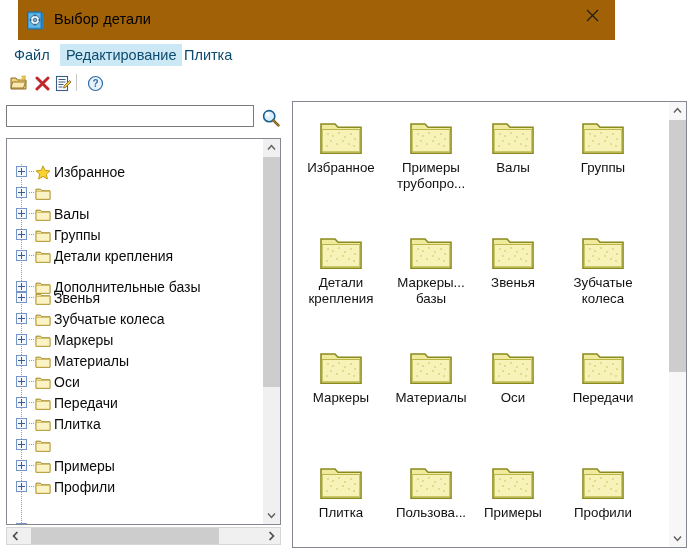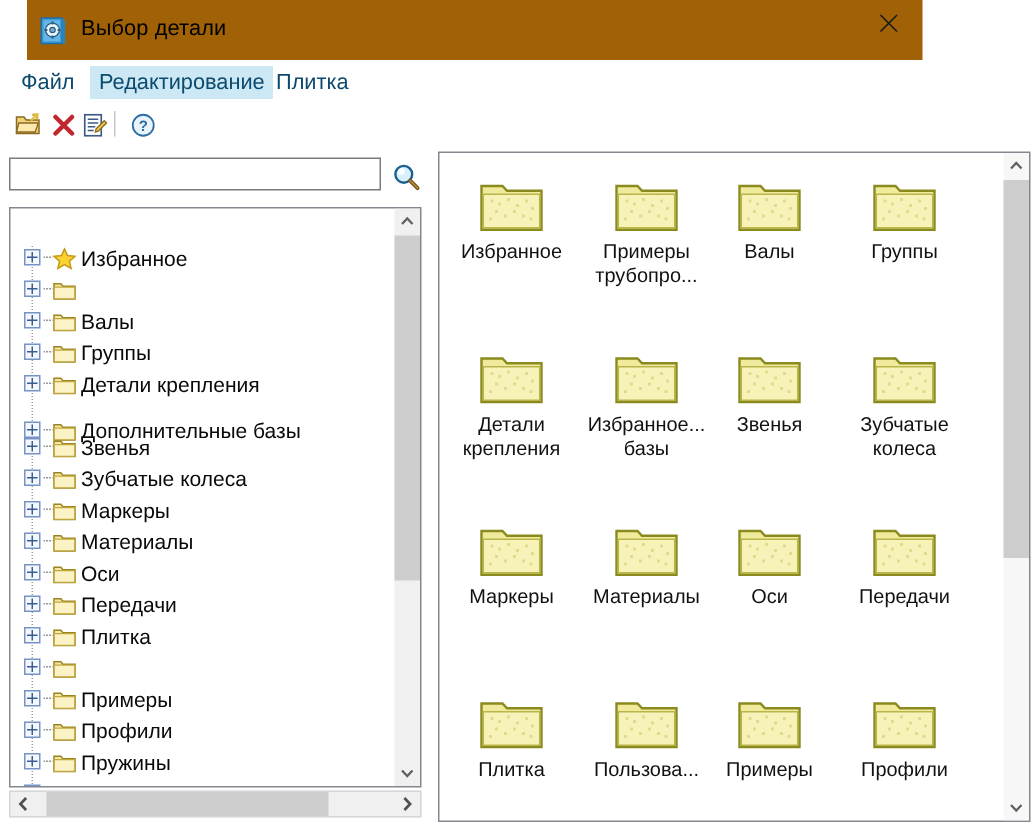--- a/index.html
+++ b/index.html
@@ -381,33 +381,20 @@
               <div class="tw-h"></div>
               <div class="tw-v"></div>
             </div>
             <div class="tdots"></div>
             <span class="ticon"><svg width="16" height="15" viewBox="0 0 16 15">
                 <path d="M1 3.2 h4.6 l1.3 1.6 H15 v8.6 H1 Z" fill="#f6e7a8" stroke="#9a8420" stroke-width="1"></path>
                 <path d="M1.2 5.4 h13.6 v7.8 H1.2 Z" fill="#fbf2c6" stroke="#c2a93c" stroke-width=".7"></path>
               </svg></span>
             <span class="tlabel">Профили</span>
           </div>
-          <div class="tree-row" style="top: 359px;">
-            <div class="tw">
-              <div class="tw-box"></div>
-              <div class="tw-h"></div>
-              <div class="tw-v"></div>
-            </div>
-            <div class="tdots"></div>
-            <span class="ticon"><svg width="16" height="15" viewBox="0 0 16 15">
-                <path d="M1 3.2 h4.6 l1.3 1.6 H15 v8.6 H1 Z" fill="#f6e7a8" stroke="#9a8420" stroke-width="1"></path>
-                <path d="M1.2 5.4 h13.6 v7.8 H1.2 Z" fill="#fbf2c6" stroke="#c2a93c" stroke-width=".7"></path>
-              </svg></span>
-            <span class="tlabel">Пружины</span>
-          </div>
           <div class="tree-row" style="top: 380px;">
             <div class="tw">
               <div class="tw-box"></div>
             </div>
             <span class="ticon"><svg width="16" height="15" viewBox="0 0 16 15">
                 <path d="M1 3.2 h4.6 l1.3 1.6 H15 v8.6 H1 Z" fill="#f6e7a8" stroke="#9a8420" stroke-width="1"></path>
                 <path d="M1.2 5.4 h13.6 v7.8 H1.2 Z" fill="#fbf2c6" stroke="#c2a93c" stroke-width=".7"></path>
               </svg></span>
             <span class="tlabel">Развёртки</span>
           </div>
@@ -545,21 +532,21 @@
                 <rect x="25" y="18" width="2" height="2"></rect>
                 <rect x="31" y="15" width="2" height="2"></rect>
                 <rect x="35" y="20" width="2" height="2"></rect>
                 <rect x="11" y="22" width="2" height="2"></rect>
                 <rect x="17" y="25" width="2" height="2"></rect>
                 <rect x="23" y="22" width="2" height="2"></rect>
                 <rect x="29" y="25" width="2" height="2"></rect>
                 <rect x="34" y="27" width="2" height="2"></rect>
                 <rect x="7" y="27" width="2" height="2"></rect>
               </g>
-            </svg></span><div class="folder-label">Избранное... базы</div></div>
+            </svg></span><div class="folder-label">Маркеры... базы</div></div>
         <div class="folder-cell" style="left: 180px; top: 131px; width: 80px;"><span><svg class="folder-glyph" width="44" height="36" viewBox="0 0 44 36">
               <path d="M2 6 h14 l3 3.2 H42 v26 H2 Z" fill="#f0ea9c" stroke="#8a8a1e" stroke-width="1.6"></path>
               <path d="M3.2 11.5 h37.6 v22.3 H3.2 Z" fill="#f7f2b8" stroke="#b9b54a" stroke-width="1"></path>
               <g fill="#e2d88a" opacity=".9">
                 <rect x="8" y="15" width="2" height="2"></rect>
                 <rect x="13" y="17" width="2" height="2"></rect>
                 <rect x="19" y="14" width="2" height="2"></rect>
                 <rect x="25" y="18" width="2" height="2"></rect>
                 <rect x="31" y="15" width="2" height="2"></rect>
                 <rect x="35" y="20" width="2" height="2"></rect>

